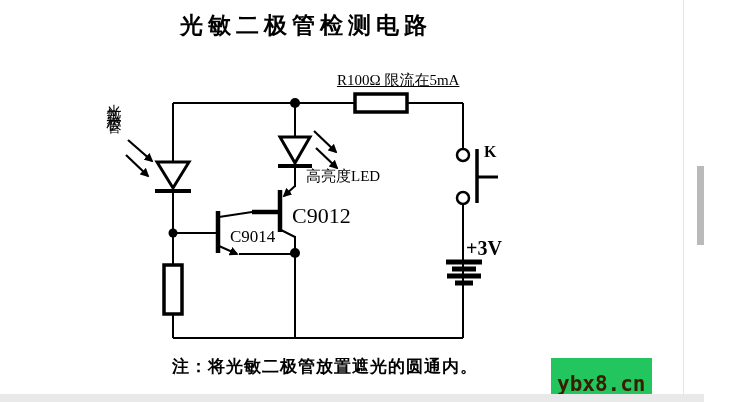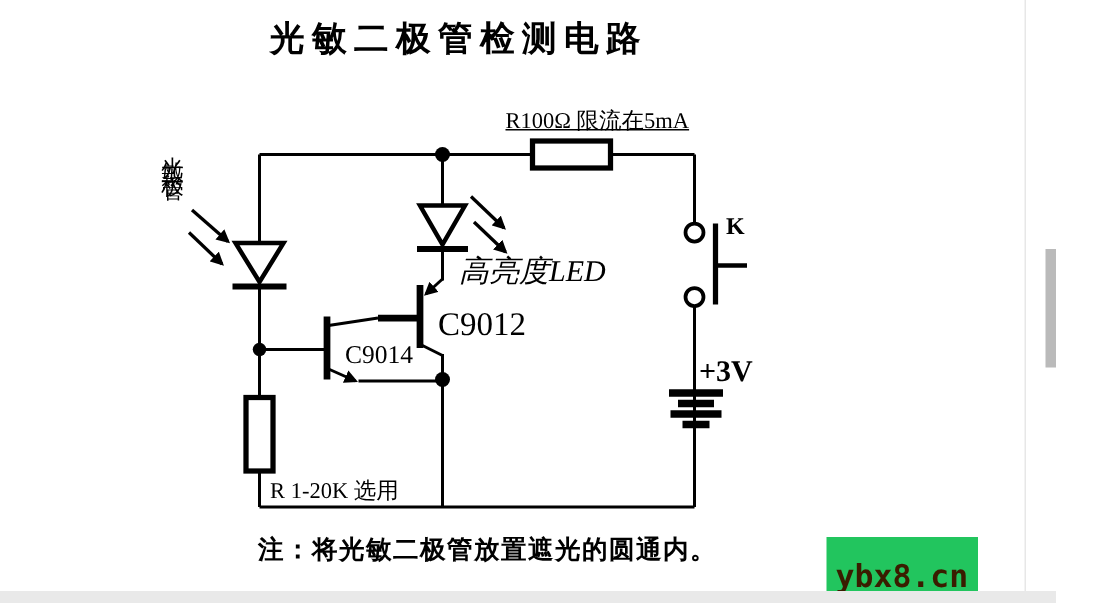--- a/index.html
+++ b/index.html
@@ -4,21 +4,21 @@
 <style>
   html,body{margin:0;padding:0;background:#fff;}
   .stage{position:relative;width:704px;height:402px;background:#ffffff;overflow:hidden;
          font-family:"Liberation Serif","DejaVu Serif",serif;color:#000;}
   .abs{position:absolute;}
   .title{left:180px;top:10px;font-size:23px;font-weight:bold;letter-spacing:5px;white-space:nowrap;}
   .lbl{white-space:nowrap;}
   .lbl-photodiode{left:104px;top:92px;font-size:15px;writing-mode:vertical-rl;text-orientation:upright;
                   letter-spacing:4px;height:100px;}
   .lbl-topres{left:337px;top:71px;font-size:15px;text-decoration:underline;}
-  .lbl-led{left:306px;top:167px;font-size:20px;font-style:italic;}
+  .lbl-led{left:306px;top:167px;font-size:15px;}
   .lbl-c9012{left:292px;top:203px;font-size:22px;}
   .lbl-c9014{left:230px;top:227px;font-size:17px;}
   .lbl-k{left:484px;top:143px;font-size:16px;font-weight:bold;}
   .lbl-3v{left:466px;top:237px;font-size:20px;font-weight:bold;}
   .lbl-botres{left:180px;top:318px;font-size:15px;}
   .note{left:172px;top:355px;font-size:17px;font-weight:bold;letter-spacing:1px;white-space:nowrap;}
   .watermark{left:551px;top:358px;font-family:"DejaVu Sans Mono","Liberation Mono",monospace;
              font-size:21px;font-weight:bold;background:#22c55e;color:#3a1d00;padding:16px 6px;line-height:21px;}
   .next-btn{left:697px;top:166px;width:39px;height:79px;background:#bababa;cursor:pointer;
             display:flex;align-items:center;justify-content:center;}
@@ -108,21 +108,20 @@
   </svg>
 
   <div class="abs title">光敏二极管检测电路</div>
   <div class="abs lbl lbl-photodiode">光敏二极管</div>
   <div class="abs lbl lbl-topres">R100Ω 限流在5mA</div>
   <div class="abs lbl lbl-led">高亮度LED</div>
   <div class="abs lbl lbl-c9012">C9012</div>
   <div class="abs lbl lbl-c9014">C9014</div>
   <div class="abs lbl lbl-k">K</div>
   <div class="abs lbl lbl-3v">+3V</div>
-  <div class="abs lbl lbl-botres">R 1-20K 选用</div>
   <div class="abs note">注：将光敏二极管放置遮光的圆通内。</div>
 
   <div class="abs watermark">ybx8.cn</div>
 
   <div class="abs right-divider"></div>
   <div class="abs next-btn">
     <svg width="39" height="79" viewBox="0 0 39 79">
       <polyline points="13,17 27,39 13,61" fill="none" stroke="#fff" stroke-width="4.5" stroke-linecap="round" stroke-linejoin="round"></polyline>
     </svg>
   </div>

